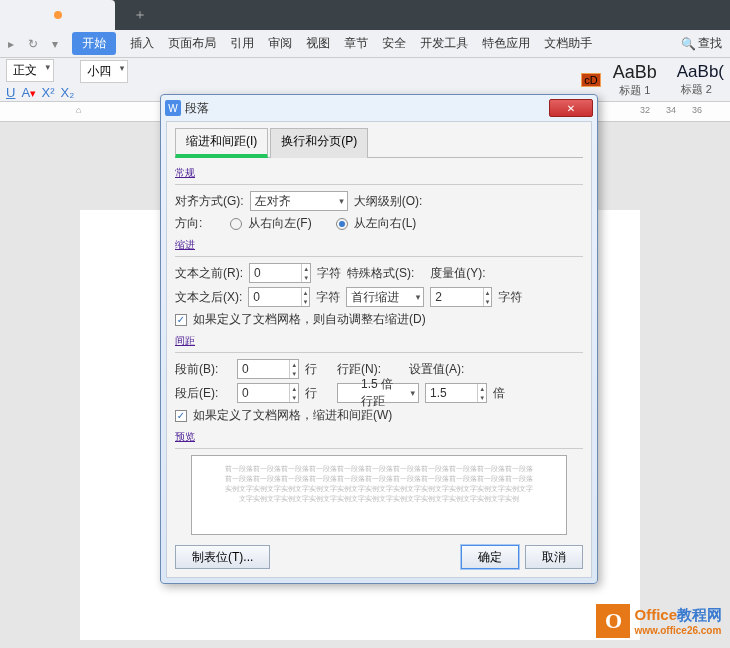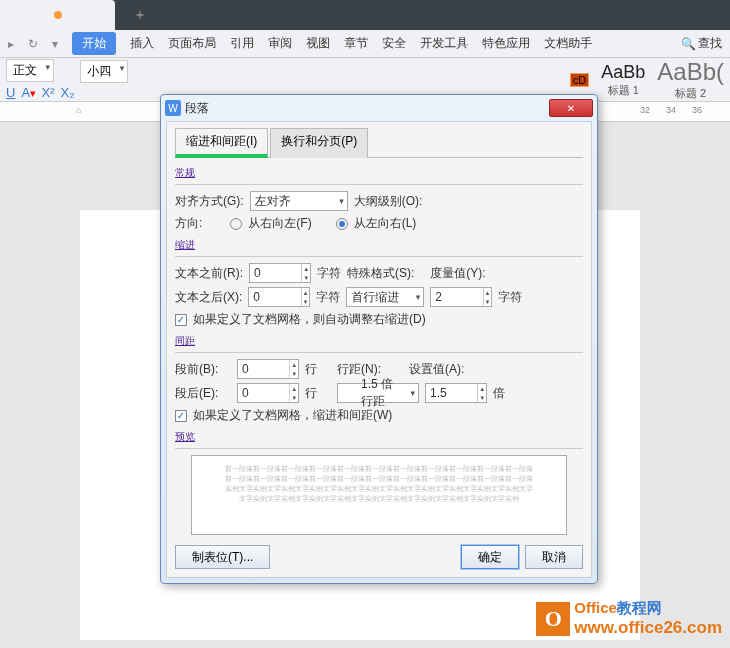--- a/index.html
+++ b/index.html
@@ -19,21 +19,21 @@
 
 
 .tools { height: 44px; background: #f0f1f5; border-bottom: 1px solid #ccc; display: flex; align-items: center; padding: 0 6px; gap: 6px; position: relative; }
 .sel { border: 1px solid #ccc; background: #fff; padding: 2px 16px 2px 6px; font-size: 12px; position: relative; }
 .sel::after { content: "▾"; position: absolute; right: 3px; color: #555; font-size: 9px; }
 .icon-row { display: flex; gap: 6px; color: #3a7bd0; font-size: 13px; align-items: center; }
 .icon-row span { font-family: sans-serif; }
 .styles { margin-left: auto; display: flex; gap: 12px; align-items: center; }
 .stylebox { text-align: center; }
 .stylebox .big { font-size: 18px; color: #222; }
-.stylebox .big2 { font-size: 24px; color: #737373; }
+.stylebox .big2 { font-size: 17px; color: #0f172a; margin-left: 8px; }
 .stylebox .lab { font-size: 11px; color: #555; }
 .sel-style { border: 1px solid #f0a050; padding: 0 2px; background: #c2410c; font-size: 11px; }
 
 
 .ruler { height: 20px; background: #fdfdfd; border-bottom: 1px solid #ccc; position: relative; font-size: 9px; color: #888; }
 .ruler .tick { position: absolute; top: 3px; }
 
 
 .page-area { background: #e6e6e6; height: 526px; position: relative; }
 .page { position: absolute; left: 80px; top: 88px; width: 560px; height: 430px; background: #fff; }
@@ -70,21 +70,21 @@
 .btn { border: 1px solid #9aa8bb; background: linear-gradient(#f8fafd,#e0e6ef); height: 24px; padding: 0 16px; font-size: 12px; display: inline-flex; align-items: center; cursor: pointer; }
 .btn.primary { border-color: #4a8ce8; box-shadow: 0 0 0 1px #a8c8f0; }
 .spacer { flex: 1; }
 
 
 .officemark { position: absolute; right: 8px; bottom: 10px; display: flex; align-items: center; gap: 4px; }
 .officemark .sq { width: 34px; height: 34px; background: #e67817; display: flex; align-items: center; justify-content: center; color: #fff; font-size: 22px; font-weight: bold; font-family: Georgia, serif; }
 .officemark .txt .l1 { font-size: 15px; font-weight: bold; }
 .officemark .txt .l1 .o { color: #e67817; }
 .officemark .txt .l1 .r { color: #3a7bd0; }
-.officemark .txt .l2 { font-size: 17px; color: #e67817; font-weight: bold; text-align: right; }
+.officemark .txt .l2 { font-size: 10px; color: #e67817; font-weight: bold; }
 </style>
 </head>
 <body>
 
 <div class="tabbar">
   <div class="tab">
       <span class="tab-dot"></span>
     </div>
   <div class="tab-plus">＋</div>
 </div>

